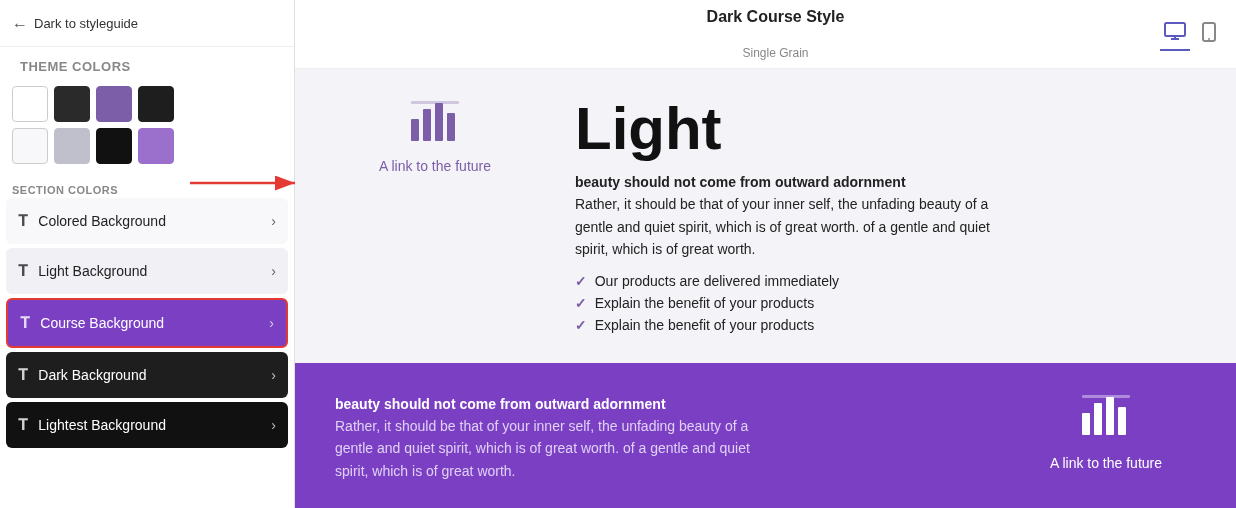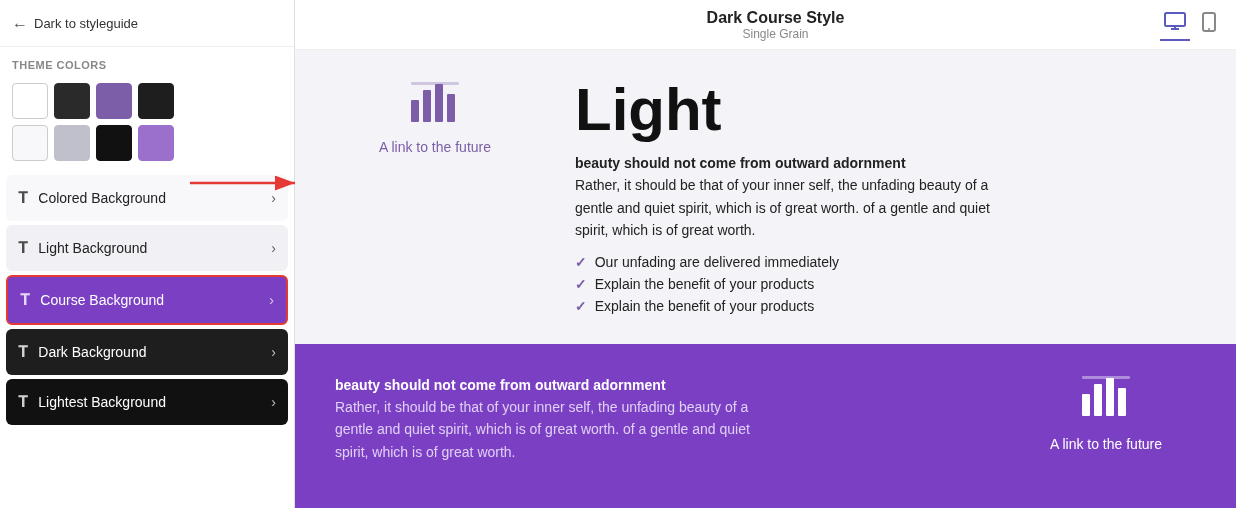--- a/index.html
+++ b/index.html
@@ -28,25 +28,26 @@
       border-bottom: 1px solid #eee;
     }
 
     .sidebar-back-arrow {
       font-size: 16px;
       color: #555;
     }
 
     .theme-colors-label {
       padding: 12px 12px 6px 12px;
-      font-size: 11px;
+      font-size: 13px;
       font-weight: 700;
       color: #888;
       letter-spacing: 0.5px;
       text-transform: uppercase;
+      margin-left: 8px;
     }
 
     .color-grid {
       display: grid;
       grid-template-columns: repeat(4, 36px);
       gap: 6px;
       padding: 6px 12px 12px 12px;
     }
 
     .color-swatch {
@@ -161,20 +162,21 @@
     .top-bar-title h2 {
       font-size: 16px;
       font-weight: 700;
       color: #222;
       text-align: right;
     }
 
     .top-bar-title p {
       font-size: 12px;
       color: #888;
+      margin-top: 20px;
     }
 
     .device-icons {
       display: flex;
       gap: 8px;
       align-items: center;
     }
 
     .device-icon {
       font-size: 18px;
@@ -329,20 +331,23 @@
     <div class="color-swatch" style="background:#ffffff; border:1px solid #ccc;"></div>
     <div class="color-swatch" style="background:#2a2a2a; border:1px solid #2a2a2a;"></div>
     <div class="color-swatch" style="background:#7b5ea7; border:1px solid #7b5ea7;"></div>
     <div class="color-swatch" style="background:#1e1e1e; border:1px solid #1e1e1e;"></div>
     <div class="color-swatch" style="background:#f8f8fa; border:1px solid #ccc;"></div>
     <div class="color-swatch" style="background:#c0c0cc; border:1px solid #c0c0cc;"></div>
     <div class="color-swatch" style="background:#111111; border:1px solid #111111;"></div>
     <div class="color-swatch" style="background:#9b6fcc; border:1px solid #9b6fcc;"></div>
   </div>
 
+  <div class="section-colors-row">
+    <span class="section-colors-label">SECTION COLORS</span>
+  </div>
 
 
   <div class="section-item lightest-bg">
     <div class="section-item-left">
       <span class="section-item-icon">𝐓</span>
       <span>Colored Background</span>
     </div>
     <span class="chevron-right">›</span>
   </div>
 
@@ -431,21 +436,21 @@
         </span>
         <span class="link-text">A link to the future</span>
       </div>
       <div class="preview-light-right">
         <h1>Light</h1>
         <p>
           <strong>beauty should not come from outward adornment</strong><br>
           Rather, it should be that of your inner self, the unfading beauty of a gentle and quiet spirit, which is of great worth. of a gentle and quiet spirit, which is of great worth.
         </p>
         <ul class="check-list">
-          <li>Our unfading are delivered immediately</li>
+          <li>Our products are delivered immediately</li>
           <li>Explain the benefit of your products</li>
           <li>Explain the benefit of your products</li>
         </ul>
       </div>
     </div>
 
     <div class="preview-colored">
       <div class="preview-colored-left">
         <p>
           <strong style="color:#fff;">beauty should not come from outward adornment</strong><br>

